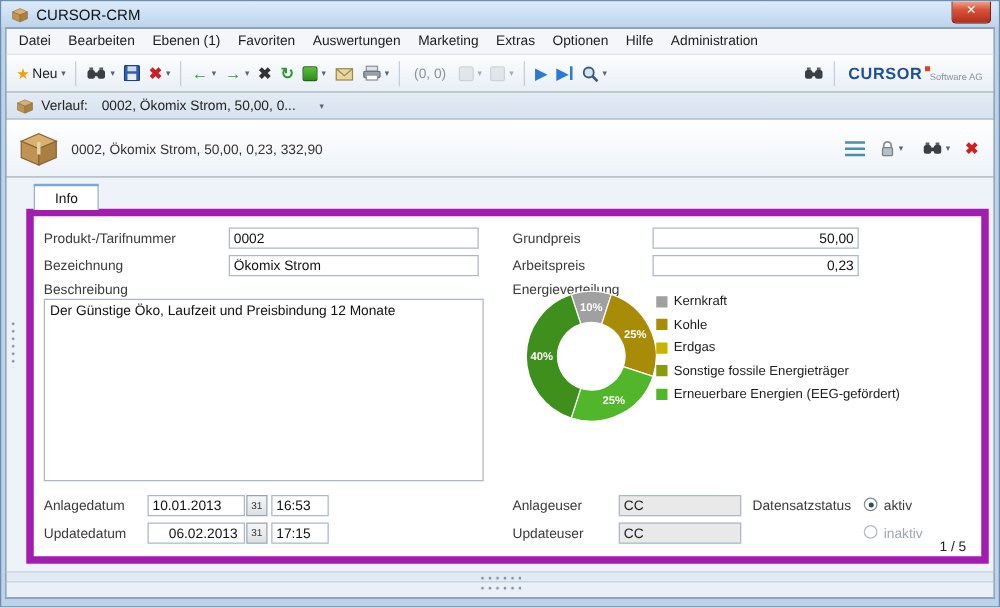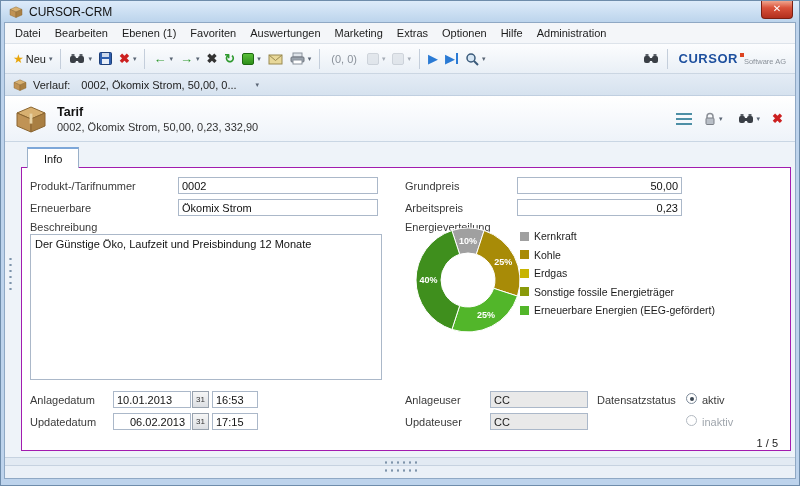--- a/index.html
+++ b/index.html
@@ -59,21 +59,21 @@
   .rh-sub { font-size:11px; color:#333; margin-top:2px; }
   .rh-actions { display:flex; align-items:center; gap:9px; margin-right:2px; }
   .hamburger span { display:block; width:16px; height:2px; background:#4d8fa6; margin:3px 0; }
   .rh-close { font-size:13px; }
 
   
   .workspace { flex:1; position:relative; background:#eef3f9; }
   .tab { position:absolute; left:22px; top:5px; height:21px; padding:4px 16px 0; background:#fff;
          border:1px solid #9ab0c8; border-bottom:none; z-index:2; font-size:11px; color:#111;
          border-top:2px solid #7da7d9; }
-  .pane { position:absolute; left:16px; right:4px; top:25px; bottom:6px; background:#fff; border:1px solid #a21caf; }
+  .pane { position:absolute; left:16px; right:4px; top:25px; bottom:6px; background:#fff; border:6px solid #a21caf; }
 
   .flabel { position:absolute; font-size:11px; color:#3a3a3a; white-space:nowrap; }
   .flabel.dim { color:#a0a6ad; }
   .finput { position:absolute; height:17px; border:1px solid #abb8c9; background:#fff; font-size:11px;
             font-family:"Liberation Sans",sans-serif; color:#111; padding:0 3px; }
   .finput.num { text-align:right; }
   .finput.ro { background:#e9e9e9; color:#222; }
   .ftext { position:absolute; border:1px solid #abb8c9; background:#fff; font-size:11px; color:#111; padding:3px 4px; overflow:hidden; }
   .calbtn { position:absolute; width:17px; height:17px; border:1px solid #98a2ae; background:linear-gradient(#f6f6f6,#dcdfe3);
             font-size:8px; color:#333; font-family:"Liberation Sans",sans-serif; text-align:center; line-height:15px; padding:0; }
@@ -249,21 +249,20 @@
     </div>
 
     <div class="record-header">
       <svg width="32" height="28" viewBox="0 0 32 28">
         <polygon points="2,8 16,2 30,8 16,14" fill="#d8b070" stroke="#8a6530"></polygon>
         <polygon points="2,8 16,14 16,27 2,21" fill="#c09355" stroke="#8a6530"></polygon>
         <polygon points="30,8 16,14 16,27 30,21" fill="#a97f42" stroke="#8a6530"></polygon>
         <rect x="14.6" y="8.6" width="2.8" height="10" fill="#e7d2a4" transform="skewY(12 16 9)"></rect>
       </svg>
       <div class="rh-text">
-        <div class="rh-title">Tarif</div>
         <div class="rh-sub">0002, Ökomix Strom, 50,00, 0,23, 332,90</div>
       </div>
       <div class="rh-actions">
         <div class="hamburger">
             <span></span>
             <span></span>
             <span></span>
           </div>
         <div class="tbtn">
           <svg width="12" height="14" viewBox="0 0 12 14">
@@ -290,21 +289,21 @@
       <div class="tab">
         <span>Info</span>
       </div>
       <div class="pane">
 
         <label class="flabel" style="left:8px;top:12px">Produkt-/Tarifnummer</label>
         <input class="finput" style="left: 156px; top: 9px; width: 200px;" value="0002">
         <label class="flabel" style="left:383px;top:12px">Grundpreis</label>
         <input class="finput num" style="left: 495px; top: 9px; width: 165px;" value="50,00">
 
-        <label class="flabel" style="left:8px;top:34px">Erneuerbare</label>
+        <label class="flabel" style="left:8px;top:34px">Bezeichnung</label>
         <input class="finput" style="left: 156px; top: 31px; width: 200px;" value="Ökomix Strom">
         <label class="flabel" style="left:383px;top:34px">Arbeitspreis</label>
         <input class="finput num" style="left: 495px; top: 31px; width: 165px;" value="0,23">
 
         <label class="flabel" style="left:8px;top:53px">Beschreibung</label>
         <div class="ftext" style="left:8px;top:66px;width:352px;height:146px">Der Günstige Öko, Laufzeit und Preisbindung 12 Monate</div>
 
         <label class="flabel" style="left:383px;top:53px">Energieverteilung</label>
         <svg class="donut" style="left:391px;top:57px" width="110" height="110">
             <path d="M38.931116292502736 5.545061152652018 A52 52 0 0 1 71.06888370749726 5.545061152652018 L63.34345884812358 29.321474060030855 A27 27 0 0 0 46.65654115187642 29.321474060030855 Z" fill="#a0a0a0" stroke="#ffffff" stroke-width="1"></path>

